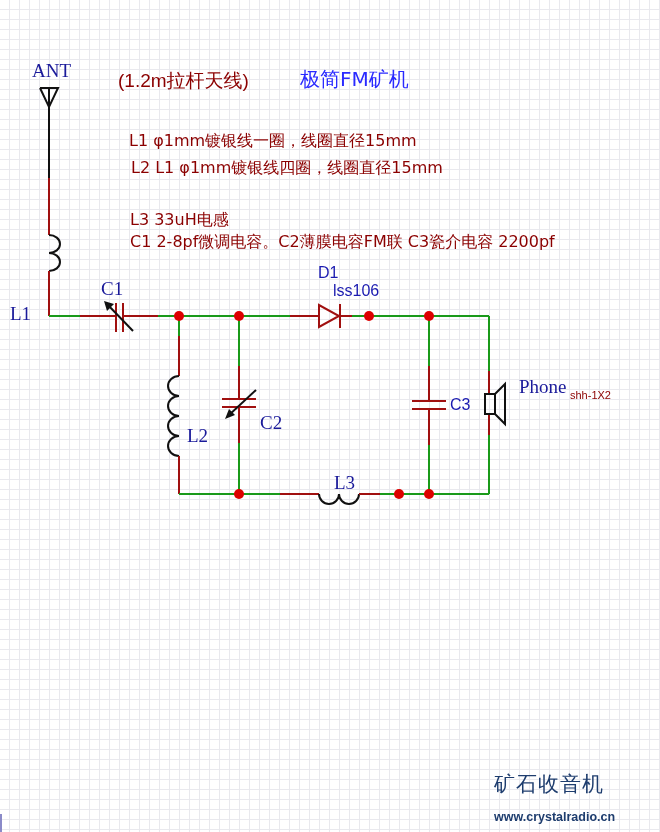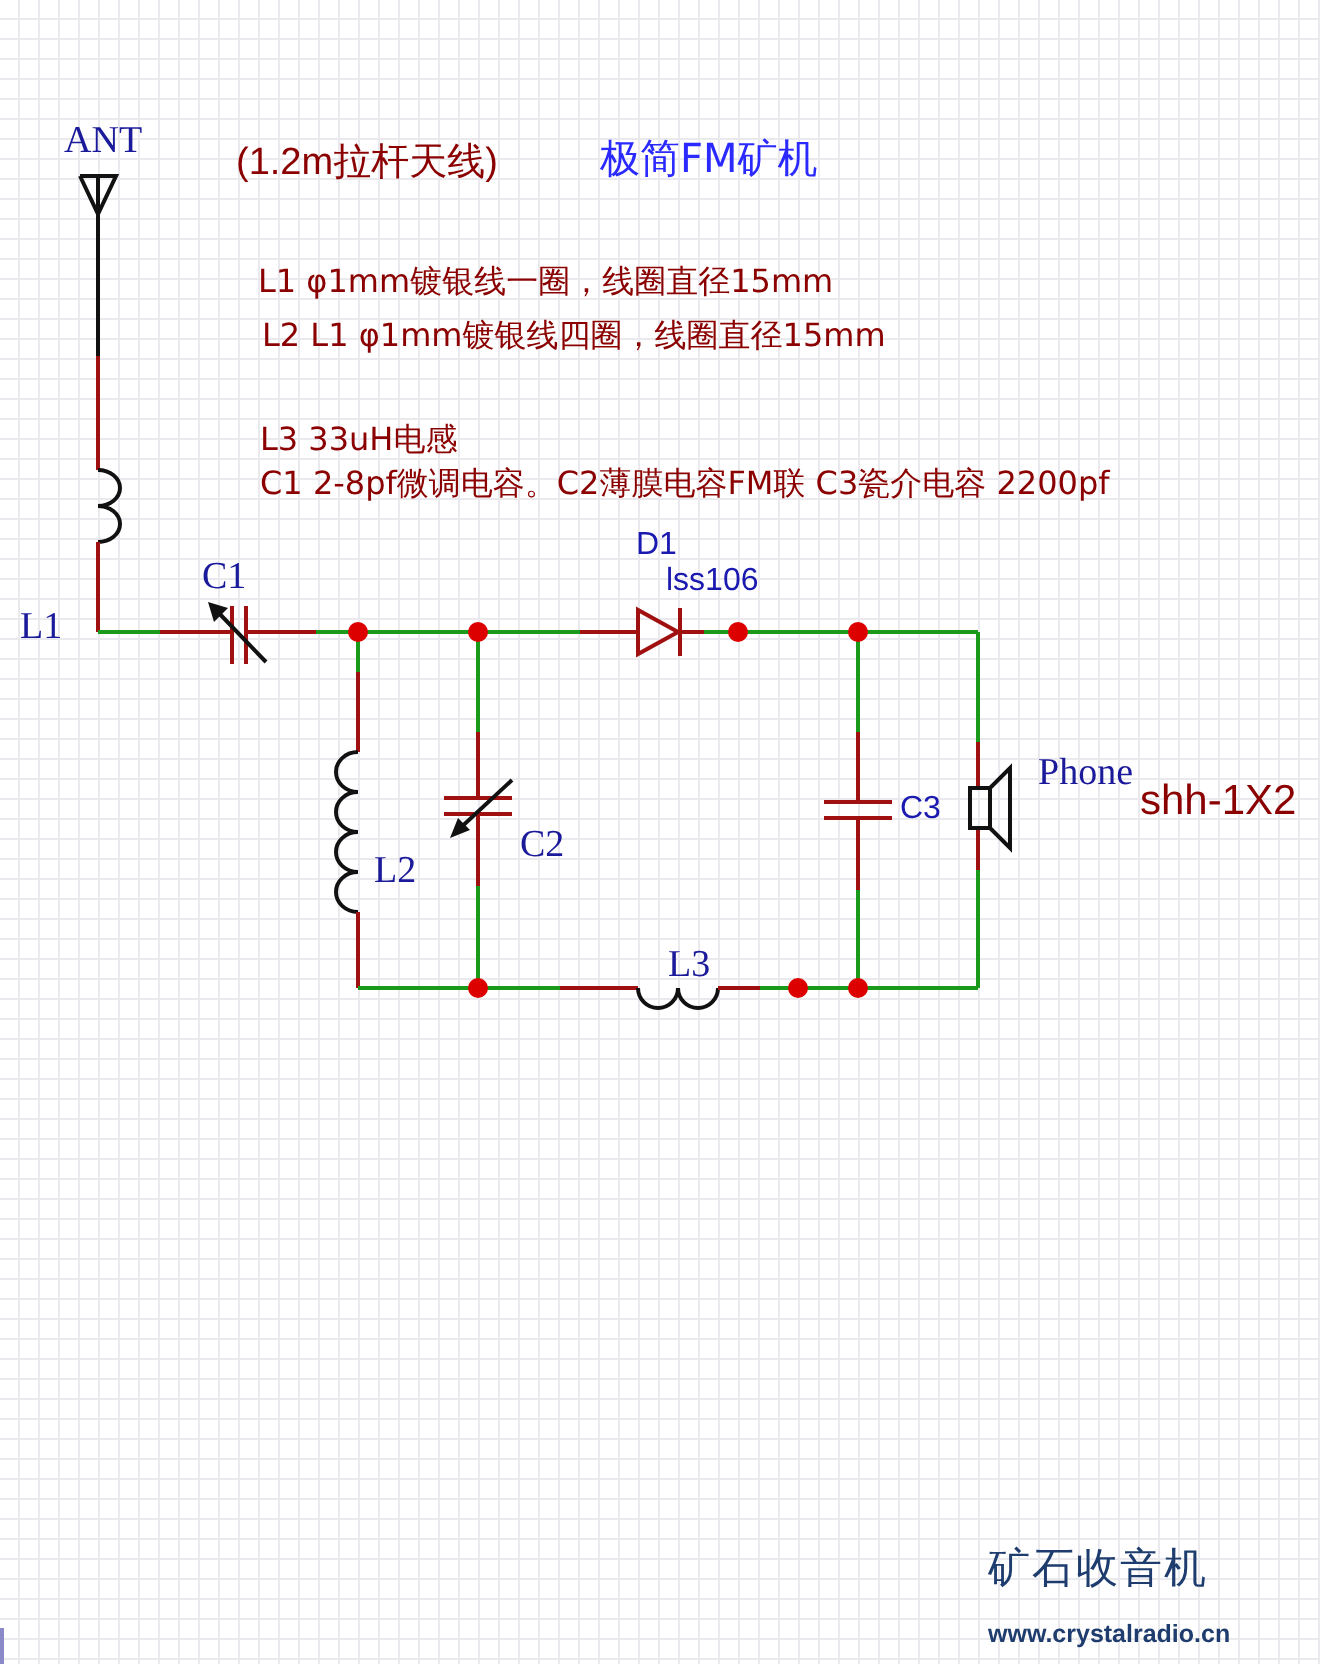--- a/index.html
+++ b/index.html
@@ -126,18 +126,18 @@
 
 <div class="abs serif-blue" style="left:10px; top:255px;margin-top:48px;">L1</div>
 <div class="abs serif-blue" style="left:101px; top:278px;">C1</div>
 <div class="abs sans-blue" style="left:318px; top:264px;">D1</div>
 <div class="abs sans-blue" style="left:318px; top:282px;margin-left:15px;">lss106</div>
 <div class="abs serif-blue" style="left:187px; top:425px;">L2</div>
 <div class="abs serif-blue" style="left:260px; top:412px;">C2</div>
 <div class="abs sans-blue" style="left:450px; top:396px;">C3</div>
 <div class="abs serif-blue" style="left:334px; top:472px;">L3</div>
 <div class="abs serif-blue" style="left:519px; top:376px;">Phone</div>
-<div class="abs red-text" style="left:570px; top:389px; font-size:21px;">shh-1X2</div>
+<div class="abs red-text" style="left:570px; top:389px; font-size:11px;">shh-1X2</div>
 
 <div class="abs logo-title" style="left:494px; top:770px;">矿石收音机</div>
 <div class="abs logo-url" style="left:494px; top:810px;">www.crystalradio.cn</div>
 
 <div class="left-border"></div>
 
 </body></html>

